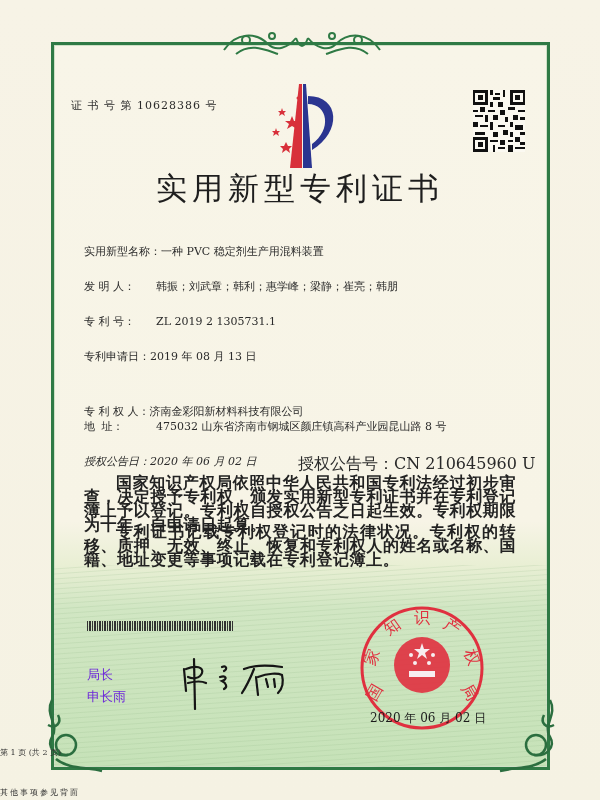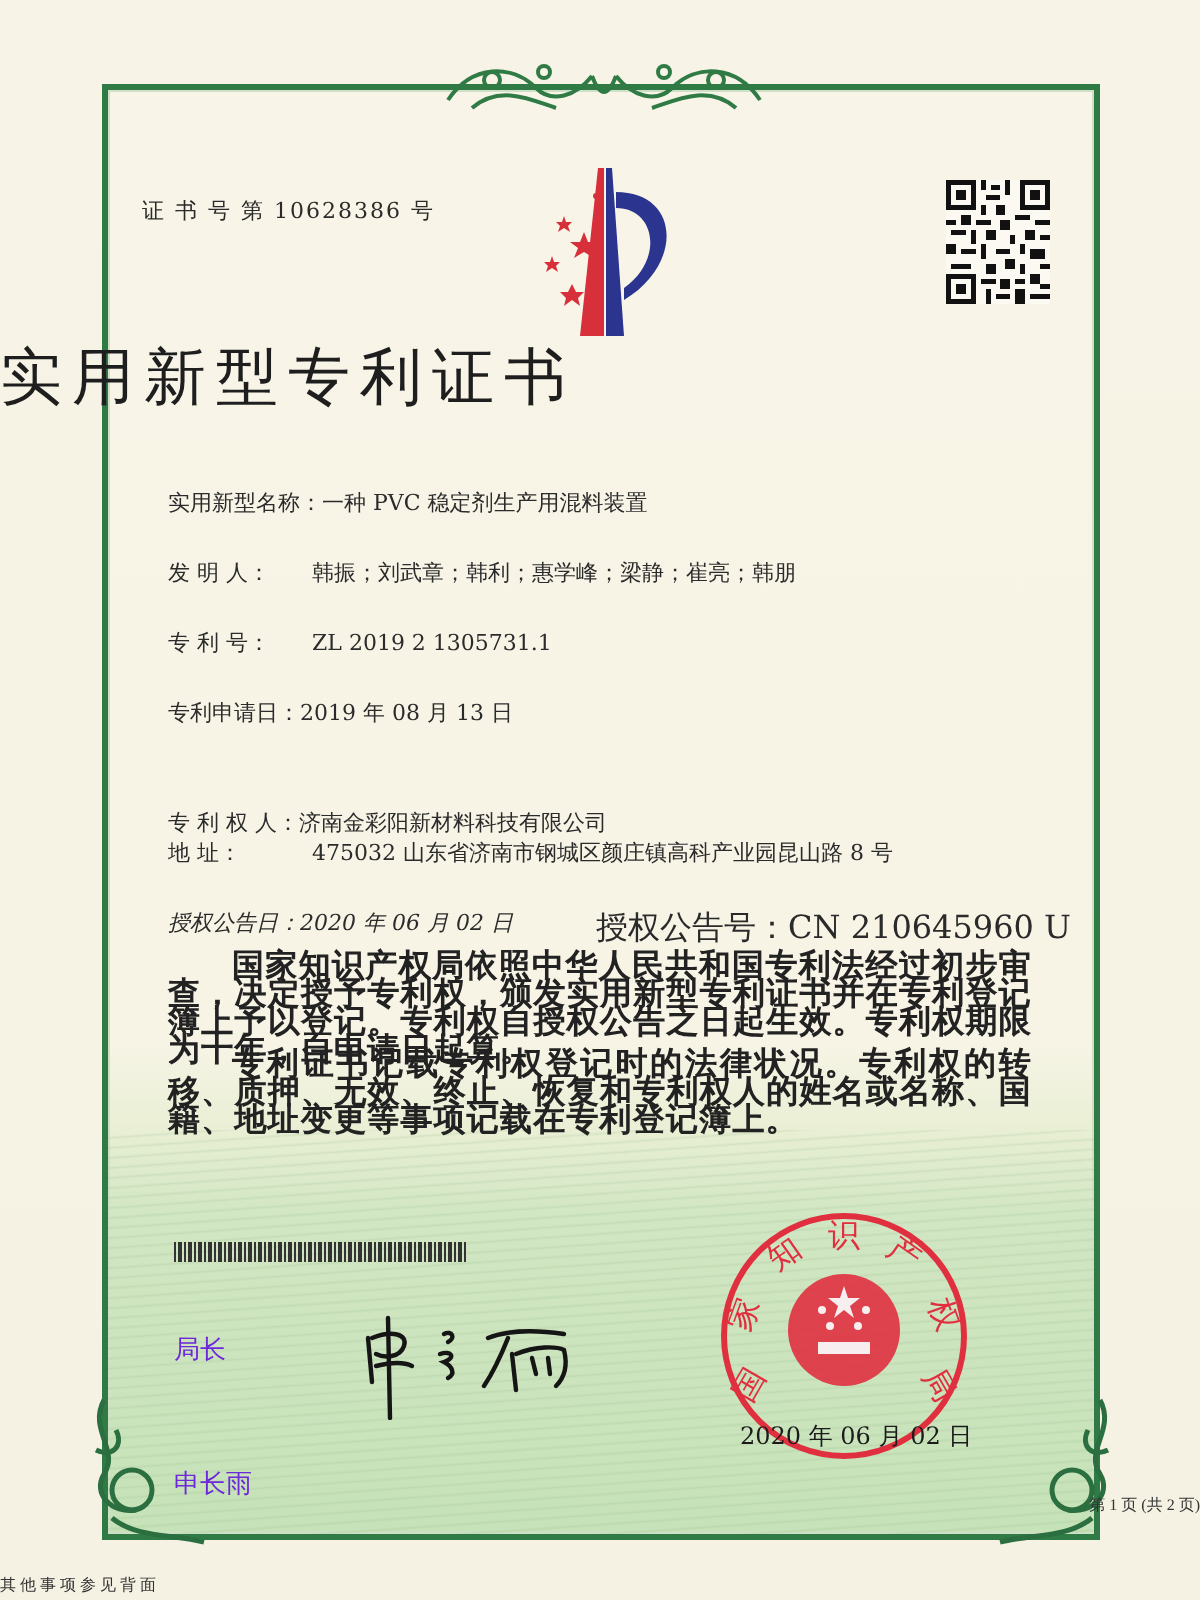--- a/index.html
+++ b/index.html
@@ -29,63 +29,63 @@
   .ornament-top {
     position: absolute; left: 216px; top: 24px; width: 172px; height: 36px;
   }
   .ornament-corner { position: absolute; width: 70px; height: 80px; }
   .cert-number {
     position: absolute; left: 71px; top: 98px; font-size: 11px; letter-spacing: 1px;
   }
   .logo { position: absolute; left: 262px; top: 82px; width: 80px; height: 90px; }
   .qr { position: absolute; left: 473px; top: 90px; width: 52px; height: 62px; }
   .title {
-    position: absolute; left: 0; right: 0; top: 168px; text-align: left;
+    position: absolute; left: 0; right: 0; top: 168px; text-align: center;
     font-family: Liberation Sans, sans-serif;
     font-size: 31px; letter-spacing: 5px; color: #1e1e1e; font-weight: normal;
   }
   .field {
     position: absolute; left: 84px; font-size: 11px; white-space: nowrap; color: #2b2b2b;
   }
   .field .label { display: inline-block; }
   .field .value { display: inline-block; }
   .f1 { top: 244px; }
   .f2 { top: 279px; }
   .f2 .label { width: 72px; letter-spacing: 0; }
   .f3 { top: 314px; }
   .f3 .label { width: 72px; }
   .f4 { top: 349px; }
   .f5 { top: 404px; }
   .f6 { top: 419px; }
-  .f6 .label { width: 72px; }
+  .f6 .label { width: 72px; font-family: Liberation Mono, monospace; }
   .f7 { top: 454px; font-style: italic; }
   .f8 { position: absolute; left: 298px; top: 454px; font-size: 16px; white-space: nowrap; }
   .para {
     position: absolute; left: 84px; width: 432px; font-size: 16px; line-height: 14px;
     color: #222; letter-spacing: 0.6px; font-weight: bold;
     text-indent: 2em; text-align: justify;
   }
   .p1 { top: 476px; }
   .p2 { top: 525px; }
   .barcode {
     position: absolute; left: 87px; top: 621px; width: 146px; height: 10px;
     background: repeating-linear-gradient(90deg, #333 0px, #333 1px, transparent 1px, transparent 2px, #333 2px, #333 4px, transparent 4px, transparent 5px);
   }
   .director {
     position: absolute; left: 87px; font-size: 13px; font-family: "DejaVu Sans", "Liberation Sans", sans-serif; color: #6d28d9;
   }
   .d1 { top: 666px; }
-  .d2 { top: 688px; margin-top: 45px; }
+  .d2 { top: 688px; }
   .signature { position: absolute; left: 178px; top: 655px; width: 120px; height: 55px; }
   .seal { position: absolute; left: 357px; top: 603px; width: 130px; height: 130px; }
   .seal-date {
     position: absolute; left: 370px; top: 710px; font-size: 12px; color: #1b1b1b; white-space: nowrap;
   }
   .page-indicator {
-    position: absolute; left: 0; right: 0; top: 747px; text-align: right; font-size: 8px; color: #333; font-family: Liberation Serif, serif;
+    position: absolute; left: 0; right: 0; top: 747px; text-align: left; font-size: 8px; color: #333;
   }
   .back-note {
     position: absolute; left: 0; right: 0; top: 787px; text-align: left; font-size: 8px; color: #333;
     letter-spacing: 2px;
   }
   .bottom-rule {
     position: absolute; left: 100px; right: 100px; top: 768px; height: 2px; background: #2f7a45;
   }
 </style>
 </head>

